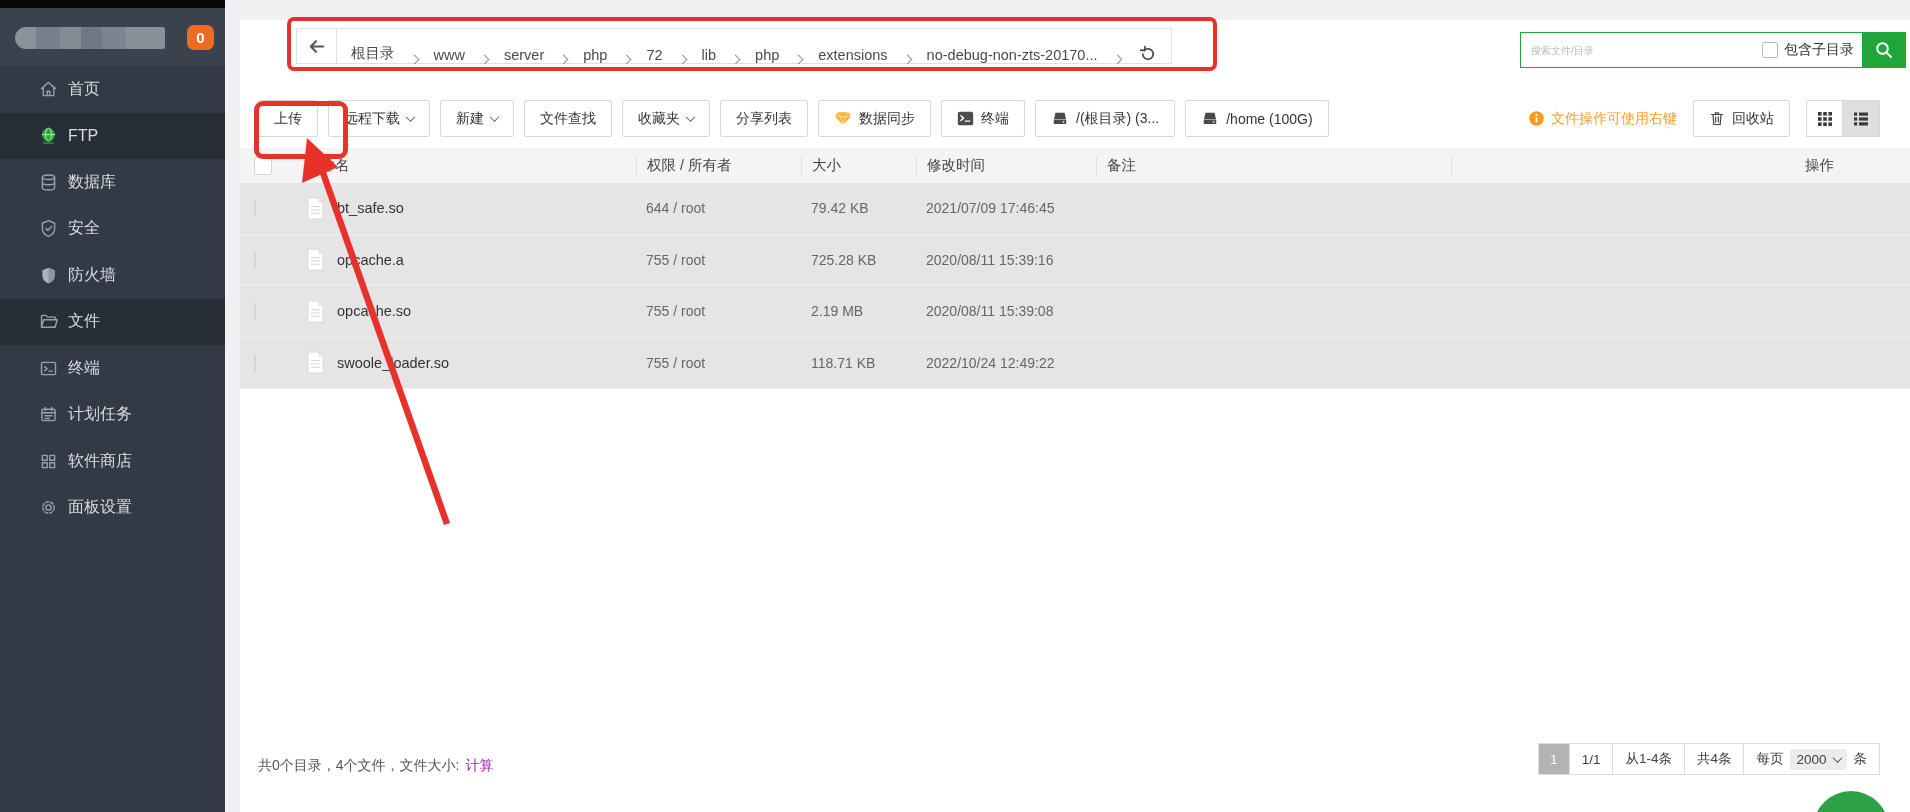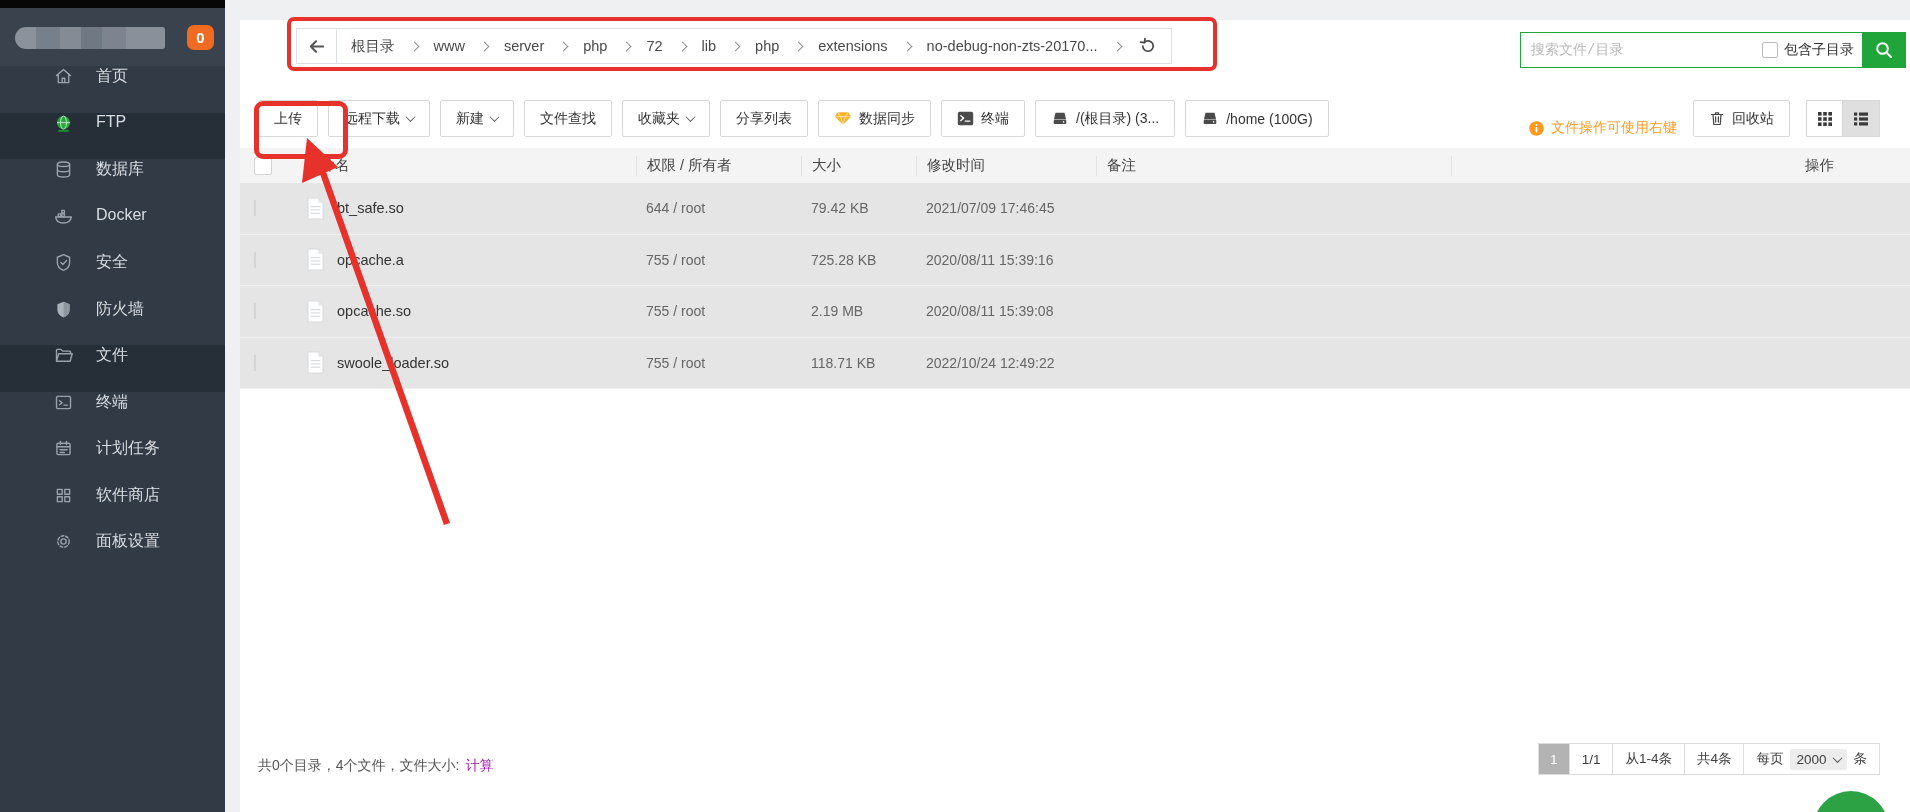--- a/index.html
+++ b/index.html
@@ -8,50 +8,50 @@
 
   
   .sidebar{position:absolute;left:0;top:0;width:225px;height:812px;background:#323a45;z-index:2}
   .sidebar-topstrip{height:8px;background:#070707}
   .logo-row{height:58px;background:#3a424e;position:relative;display:flex;align-items:center}
   .logo-bar{position:absolute;left:15px;top:19px;width:150px;height:22px;border-radius:12px 3px 3px 12px;
     background:linear-gradient(90deg,#8b929c 0 14%,#777f8a 14% 30%,#848b95 30% 44%,#707883 44% 58%,#7d848f 58% 74%,#89909a 74% 100%)}
   .badge{position:absolute;right:11px;top:17px;min-width:27px;height:25px;background:#f06b22;color:#fff;
     border-radius:7px;font-size:15px;font-weight:bold;display:flex;align-items:center;justify-content:center}
   .menu{position:absolute;top:66px;left:0;right:0}
-  .menu-item{height:46.5px;display:flex;padding-left:53px;gap:22px;color:#d9dde2;font-size:16px;cursor:pointer}
+  .menu-item{height:46.5px;display:flex;align-items:center;padding-left:38px;gap:9px;color:#d9dde2;font-size:16px;cursor:pointer}
   .menu-item.active{background:#262e38}
   .menu-item svg{width:21px;height:21px;flex:none}
   .mi-stroke{stroke:#99a2ac;stroke-width:1.6;fill:none;stroke-linecap:round;stroke-linejoin:round}
 
   
   .card{position:absolute;left:240px;top:20px;width:1670px;height:792px;background:#fff;z-index:1}
 
   
   .crumb-wrap{position:absolute;left:56px;top:8px;height:36px;display:inline-flex;align-items:stretch;border:1px solid #dcdfe3;background:#fff}
   .back-btn{width:40px;display:flex;align-items:center;justify-content:center;border-right:1px solid #dcdfe3;cursor:pointer}
-  .crumbs{display:flex;align-items:center;padding:0 14px;gap:16px;font-size:14.5px;color:#4a4a4a}
+  .crumbs{display:flex;align-items:flex-end;padding:0 14px;gap:16px;font-size:14.5px;color:#4a4a4a}
   .crumb{cursor:pointer;white-space:nowrap}
   .sep{width:7px;height:7px;border-top:1.5px solid #8f8f8f;border-right:1.5px solid #8f8f8f;transform:rotate(45deg);flex:none}
   .refresh-btn{display:flex;align-items:center;cursor:pointer;margin-left:2px}
 
   
   .search-wrap{position:absolute;left:1280px;top:12px;width:386px;height:36px;border:1px solid #20a53a;display:flex;align-items:center;background:#fff}
-  .search-input{flex:1;border:none;outline:none;padding:0 10px;font-size:14px;color:#333;font-family:Liberation Mono, monospace;min-width:0}
+  .search-input{flex:1;border:none;outline:none;padding:0 10px;font-size:10px;color:#333;font-family:Liberation Sans, sans-serif;min-width:0}
   .search-input::placeholder{color:#b8b8b8}
   .sub-check{display:flex;align-items:center;gap:6px;font-size:14px;color:#333;padding-right:8px;white-space:nowrap;cursor:pointer}
   .checkbox{width:16px;height:16px;border:1px solid #b9b9b9;border-radius:2px;background:#fff;flex:none}
   .search-btn{width:44px;height:36px;margin:-1px -1px -1px 0;background:#20a53a;border:none;display:flex;align-items:center;justify-content:center;cursor:pointer}
 
   
   .toolbar{position:absolute;left:18px;top:80px;display:flex;gap:10px;align-items:center}
   .tbtn{height:37px;background:#fff;border:1px solid #d8d8d8;border-radius:2px;display:inline-flex;align-items:center;gap:7px;
     padding:12px 15px;font-size:14px;color:#333;cursor:pointer;white-space:nowrap}
   .caret{width:7px;height:7px;border-right:1.5px solid #666;border-bottom:1.5px solid #666;transform:rotate(45deg) translate(-1px,-1px);flex:none}
-  .toolbar-right{position:absolute;right:30px;top:80px;display:flex;align-items:flex-end;gap:16px}
+  .toolbar-right{position:absolute;right:30px;top:80px;display:flex;align-items:center;gap:16px}
   .hint{display:flex;align-items:center;gap:6px;color:#ff9a1f;font-size:14px;white-space:nowrap}
   .toggle-group{display:flex}
   .tgl{width:37px;height:37px;background:#fff;border:1px solid #d8d8d8;display:flex;align-items:center;justify-content:center;cursor:pointer}
   .tgl+.tgl{border-left:none}
   .tgl.active{background:#dfdfdf}
 
   
   .ftable{position:absolute;left:0;top:128px;right:0}
   .trow{display:flex;align-items:center;height:51.5px;border-bottom:1px solid #f0f0f0;background:#e5e5e5}
   .thead{height:35px;background:#f4f4f4;border-bottom:none;font-size:14.5px;color:#444}
@@ -117,29 +117,20 @@
     </div>
     <div class="menu-item">
       <svg viewBox="0 0 24 24">
           <ellipse class="mi-stroke" cx="12" cy="6" rx="7" ry="2.6"></ellipse>
           <path class="mi-stroke" d="M5 6 V18 C5 19.5 8.1 20.6 12 20.6 S19 19.5 19 18 V6 M5 12 C5 13.5 8.1 14.6 12 14.6 S19 13.5 19 12"></path>
         </svg>
       <span>数据库</span>
     </div>
     <div class="menu-item">
       <svg viewBox="0 0 24 24">
-          <path class="mi-stroke" d="M3 12.5 H21 C20.4 17 16.5 19.5 11.5 19.5 C6.5 19.5 3.6 16.8 3 12.5 Z"></path>
-          <rect class="mi-stroke" x="6" y="9" width="3" height="3"></rect>
-          <rect class="mi-stroke" x="10" y="9" width="3" height="3"></rect>
-          <rect class="mi-stroke" x="10" y="5" width="3" height="3"></rect>
-        </svg>
-      <span>Docker</span>
-    </div>
-    <div class="menu-item">
-      <svg viewBox="0 0 24 24">
           <path class="mi-stroke" d="M12 3 L19 6 V12 C19 16.5 16 19.5 12 21 C8 19.5 5 16.5 5 12 V6 Z"></path>
           <path class="mi-stroke" d="M9 12 L11.2 14.2 L15.5 9.8"></path>
         </svg>
       <span>安全</span>
     </div>
     <div class="menu-item">
       <svg viewBox="0 0 24 24">
           <path d="M12 3 L19 6 V12 C19 16.5 16 19.5 12 21 C8 19.5 5 16.5 5 12 V6 Z" fill="#a9b1ba"></path>
           <path d="M12 3 L19 6 V12 C19 16.5 16 19.5 12 21 Z" fill="#8d959f"></path>
         </svg>

